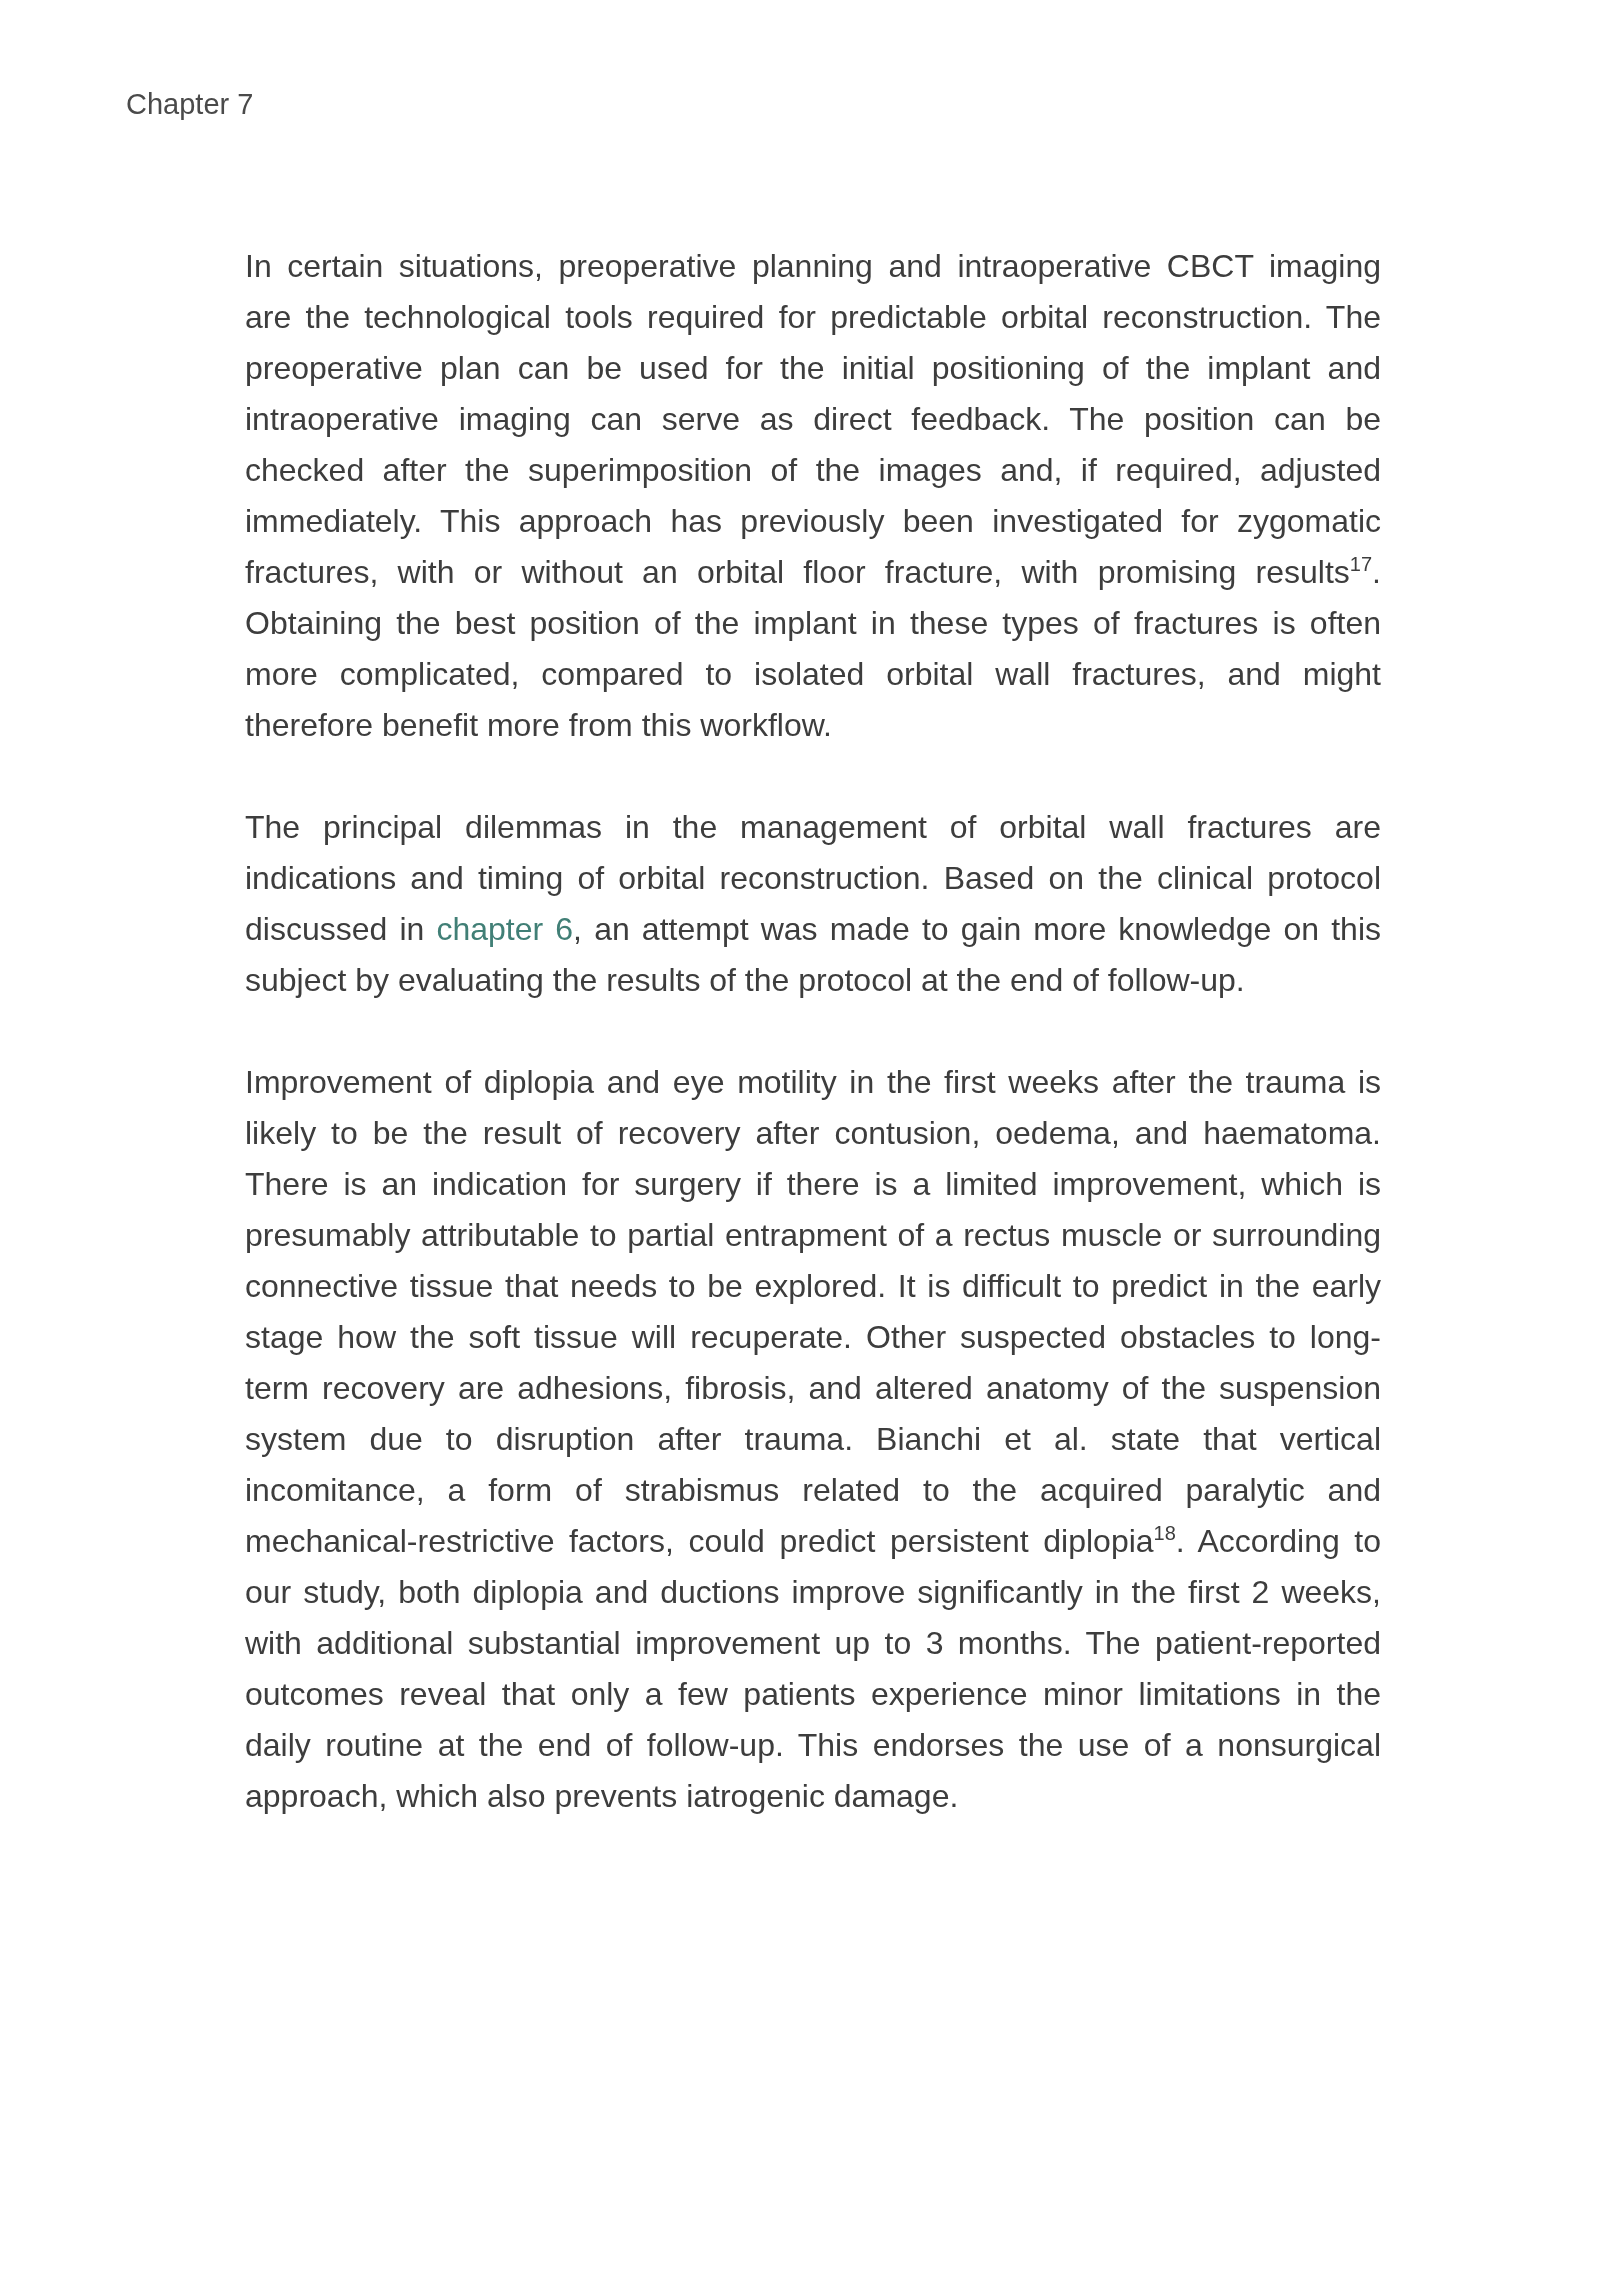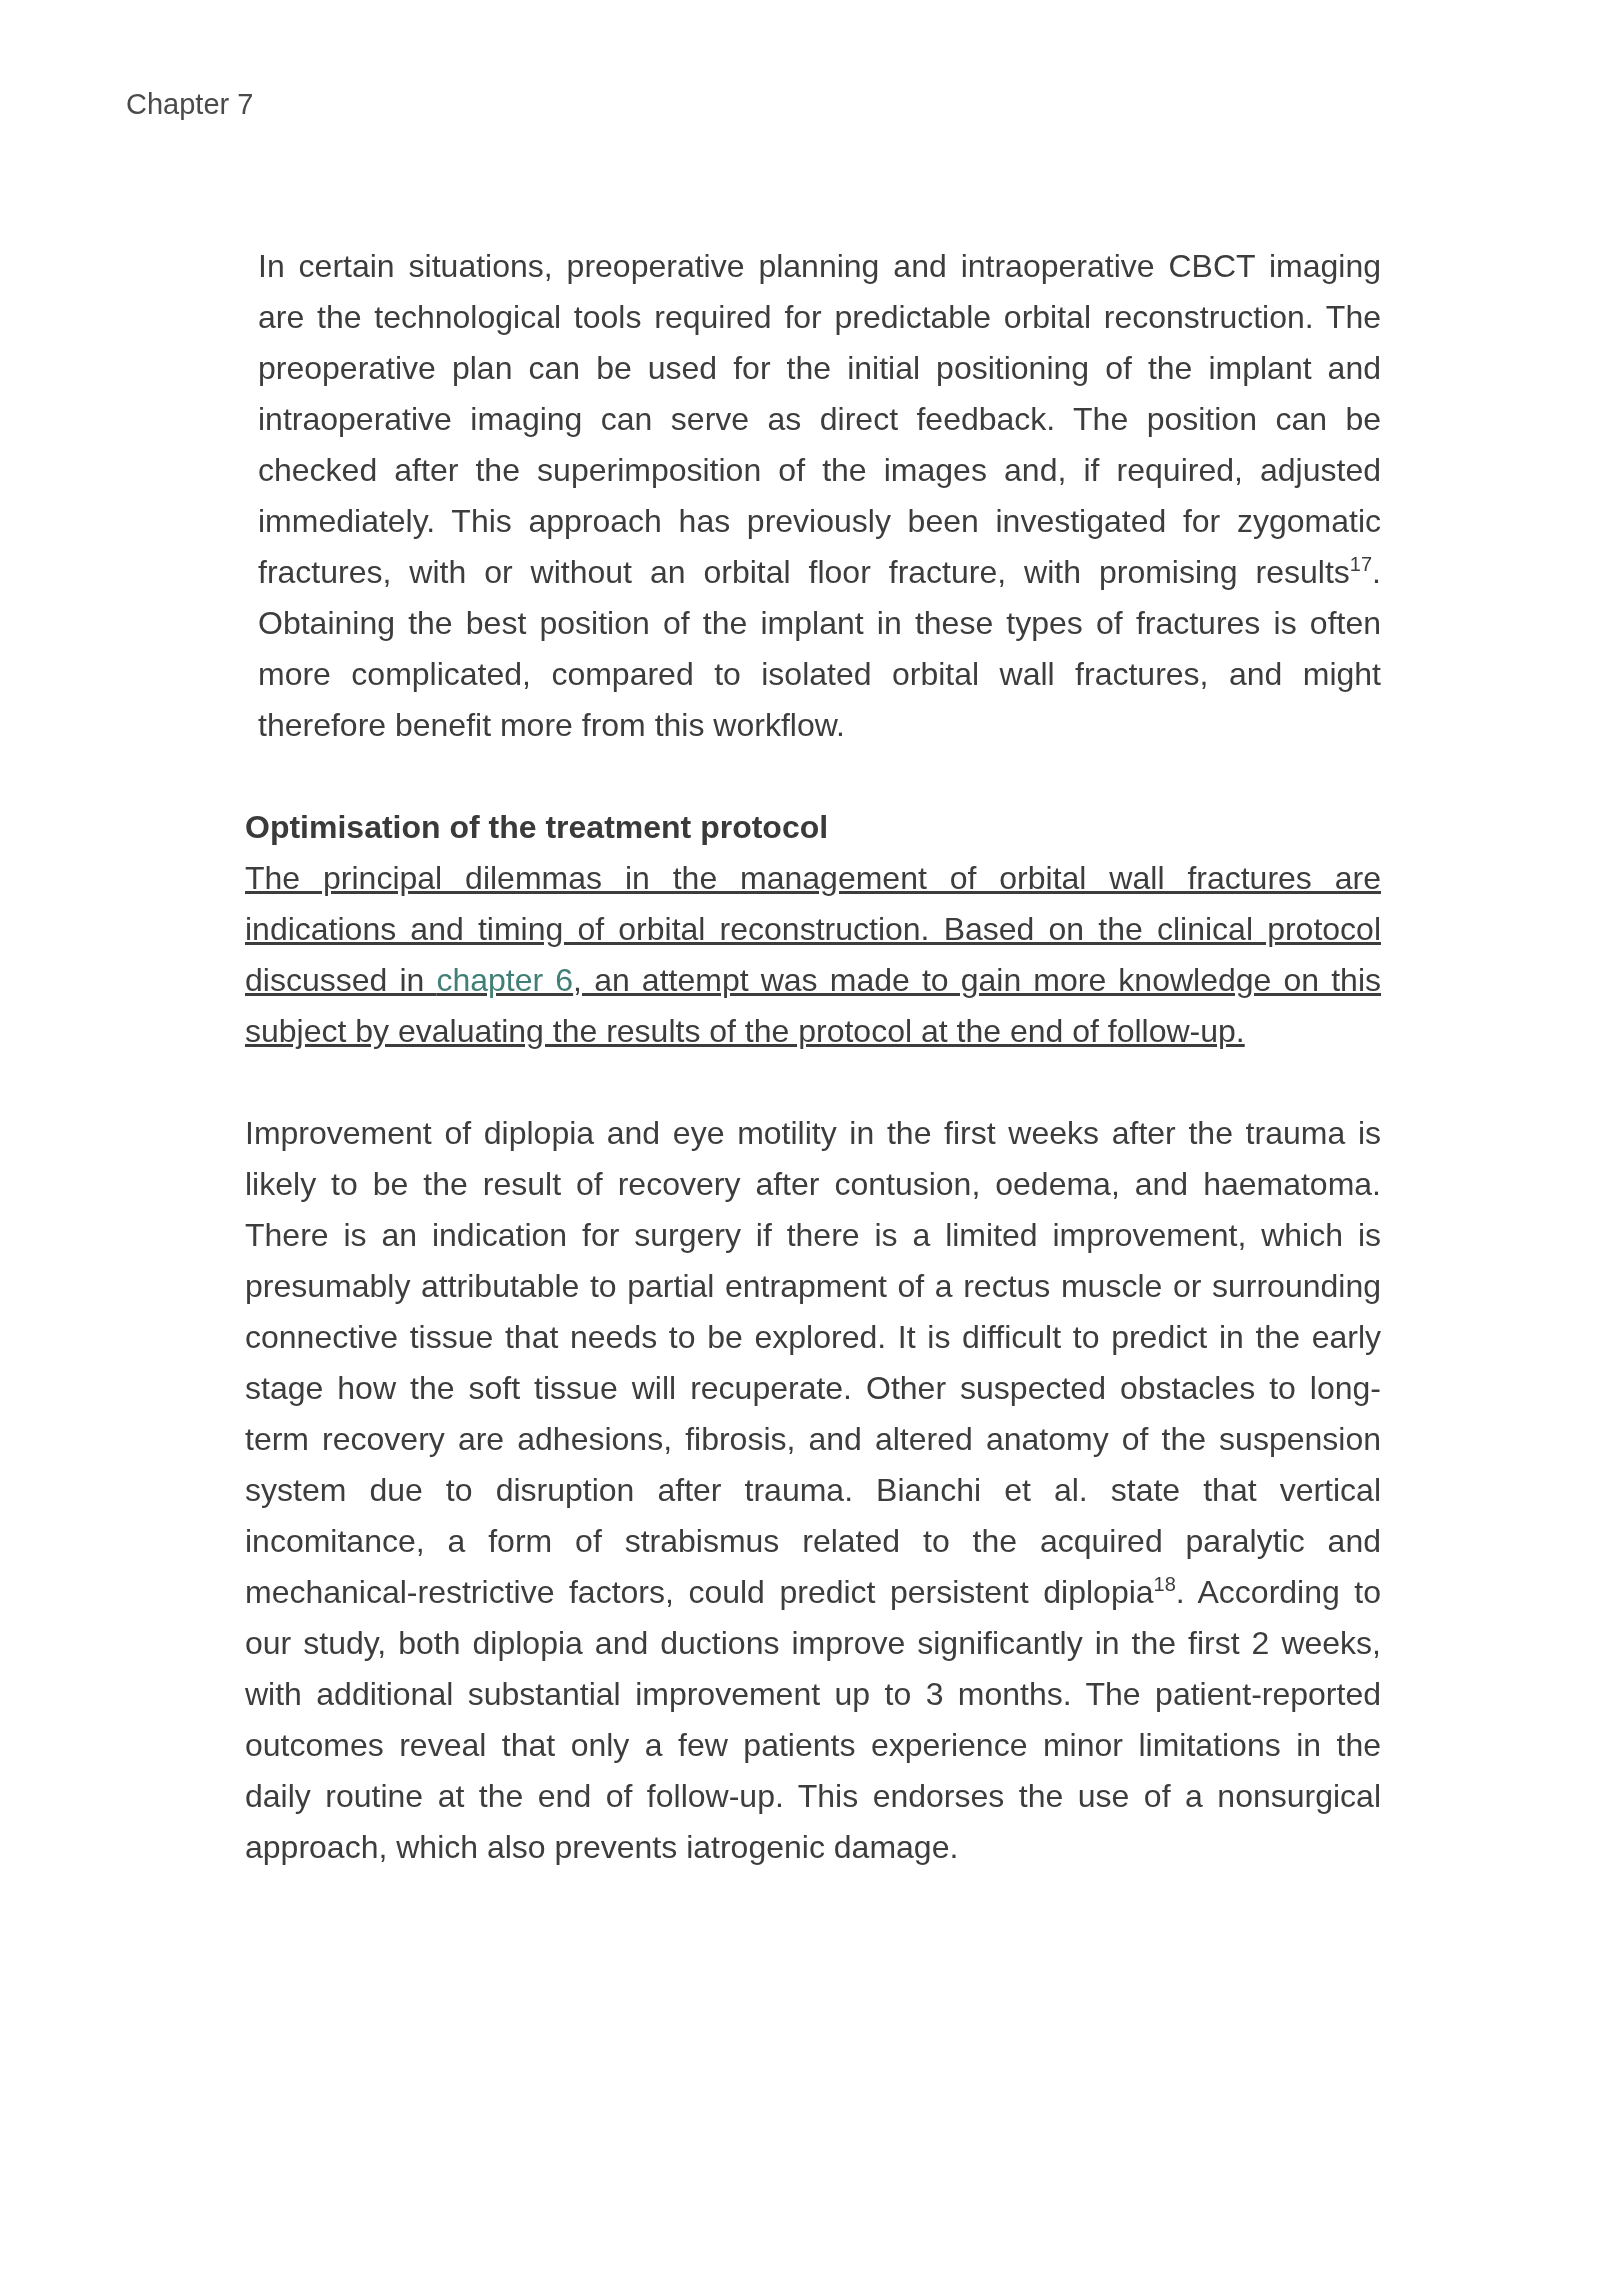--- a/index.html
+++ b/index.html
@@ -31,21 +31,20 @@
     font-size: 32px;
     line-height: 51px;
     color: #3d3d3d;
   }
   .paragraph {
     margin: 51px 0 0 0;
     text-align: justify;
   }
   .paragraph:first-child {
     margin-top: 0;
-    margin-left: 13px;
   }
   .heading {
     margin: 51px 0 0 0;
     font-size: 32px;
     line-height: 51px;
     font-weight: 700;
     color: #3a3a3a;
   }
   .heading + .paragraph {
     margin-top: 0;
@@ -69,20 +68,19 @@
   }
 </style>
 </head>
 <body>
 
 <div class="page">
   <div class="running-header">Chapter 7</div>
 
   <main class="body-text" id="content">
       <p class="paragraph">In certain situations, preoperative planning and intraoperative CBCT imaging are the technological tools required for predictable orbital reconstruction. The preoperative plan can be used for the initial positioning of the implant and intraoperative imaging can serve as direct feedback. The position can be checked after the superimposition of the images and, if required, adjusted immediately. This approach has previously been investigated for zygomatic fractures, with or without an orbital floor fracture, with promising results<sup class="footnote">17</sup>. Obtaining the best position of the implant in these types of fractures is often more complicated, compared to isolated orbital wall fractures, and might therefore benefit more from this workflow.</p>
-      <h2 class="heading">Optimisation of the treatment protocol</h2>
       <p class="paragraph">The principal dilemmas in the management of orbital wall fractures are indications and timing of orbital reconstruction. Based on the clinical protocol discussed in <span class="xref" style="color: rgb(65, 127, 118);">chapter 6</span>, an attempt was made to gain more knowledge on this subject by evaluating the results of the protocol at the end of follow-up.</p>
       <p class="paragraph">Improvement of diplopia and eye motility in the first weeks after the trauma is likely to be the result of recovery after contusion, oedema, and haematoma. There is an indication for surgery if there is a limited improvement, which is presumably attributable to partial entrapment of a rectus muscle or surrounding connective tissue that needs to be explored. It is difficult to predict in the early stage how the soft tissue will recuperate. Other suspected obstacles to long-term recovery are adhesions, fibrosis, and altered anatomy of the suspension system due to disruption after trauma. Bianchi et al. state that vertical incomitance, a form of strabismus related to the acquired paralytic and mechanical-restrictive factors, could predict persistent diplopia<sup class="footnote">18</sup>. According to our study, both diplopia and ductions improve significantly in the first 2 weeks, with additional substantial improvement up to 3 months. The patient-reported outcomes reveal that only a few patients experience minor limitations in the daily routine at the end of follow-up. This endorses the use of a nonsurgical approach, which also prevents iatrogenic damage.</p>
     </main>
 
   <div class="page-number">132</div>
 </div>
 
 
 </body></html>

